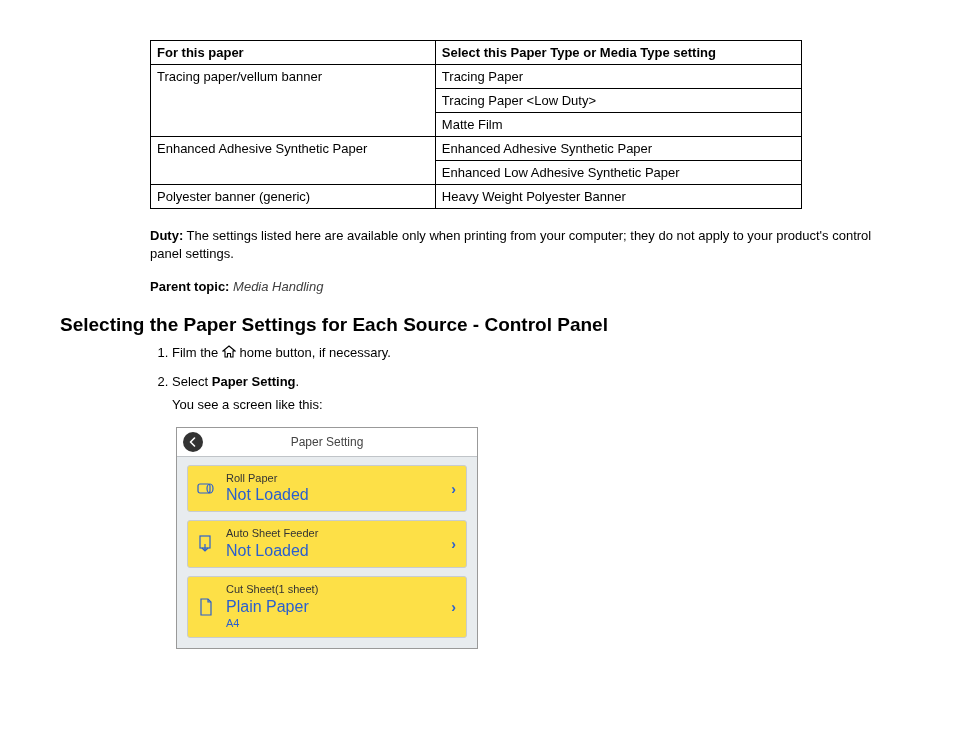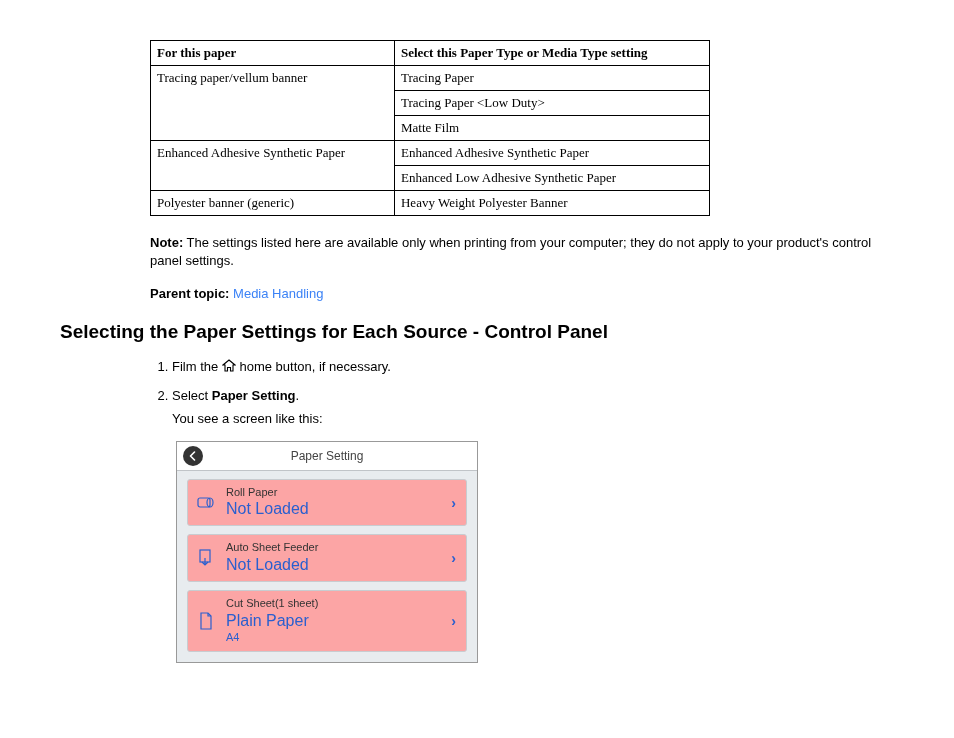--- a/index.html
+++ b/index.html
@@ -13,23 +13,22 @@
   .page {
     width: 840px;
     margin: 0 auto;
     padding: 0 60px;
   }
   .indent {
     margin-left: 90px;
   }
   table.paper-table {
     border-collapse: collapse;
-    width: 560px;
+    width: 652px;
     margin-bottom: 18px;
-    font-family: Liberation Serif, serif;
   }
   table.paper-table th, table.paper-table td {
     border: 1px solid #000;
     padding: 4px 6px;
     text-align: left;
     vertical-align: top;
     font-size: 13px;
     font-weight: normal;
   }
   table.paper-table th {
@@ -38,28 +37,29 @@
   .note {
     margin: 16px 0;
     line-height: 1.4;
   }
   .note b { font-weight: bold; }
   .parent-topic {
     margin: 14px 0 20px 0;
   }
   .parent-topic .label { font-weight: bold; }
   .parent-topic a {
-    color: #3b82f6;
+    color: #404040;
     text-decoration: none;
+    font-style: italic;
   }
   h2.section-heading {
     font-family: Arial, Helvetica, sans-serif;
     font-weight: bold;
     font-size: 19px;
-    margin: 16px 0 14px 0;
+    margin: 16px 0 7px 0;
   }
   .intro-text {
     margin: 8px 0 12px 0;
     line-height: 1.4;
   }
   ol.steps {
     margin: 0 0 12px 0;
     padding-left: 22px;
   }
   ol.steps li {
@@ -104,21 +104,21 @@
   }
   .ps-title {
     position:absolute;
     left:0; right:0;
     text-align:center;
     font-size: 12px;
     color:#444;
     pointer-events:none;
   }
   .ps-item {
-    background: #fca5a5;
+    background: #fde047;
     border: 1px solid #c8ccd0;
     border-radius: 3px;
     margin: 8px 10px 0 10px;
     padding: 6px 8px;
     display: flex;
     align-items: center;
     position: relative;
   }
   .ps-icon {
     width: 20px;
@@ -186,21 +186,21 @@
             <td>Enhanced Low Adhesive Synthetic Paper</td>
           </tr>
         <tr>
           <td>Polyester banner (generic)</td>
           <td>Heavy Weight Polyester Banner</td>
         </tr>
       </tbody>
     </table>
 
     <p class="note">
-      <b>Note:</b><span> The settings listed here are available only when printing from your computer; they do not apply to your product's control panel settings.</span>
+      <b>Duty:</b><span> The settings listed here are available only when printing from your computer; they do not apply to your product's control panel settings.</span>
     </p>
 
     <p class="parent-topic">
       <span class="label">Parent topic: </span><a href="#">Media Handling</a>
     </p>
   </div>
 
   <h2 class="section-heading">Selecting the Paper Settings for Each Source - Control Panel</h2>
 
   <div class="indent">

